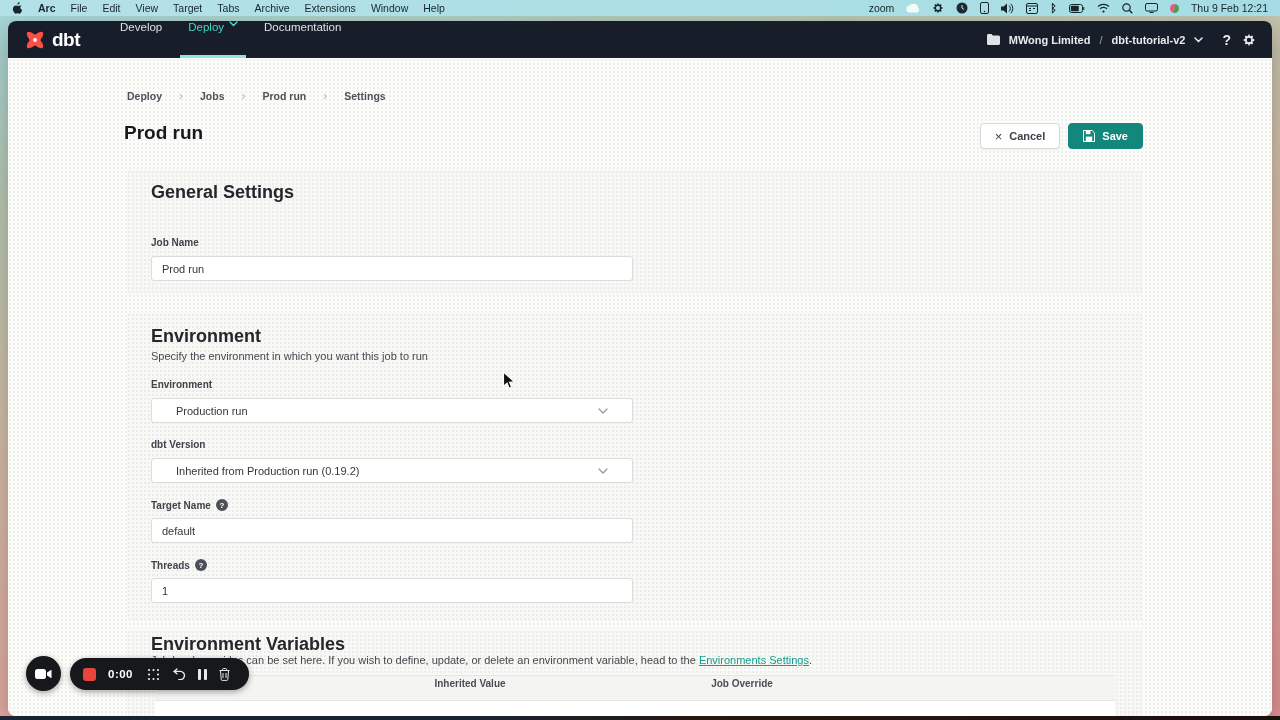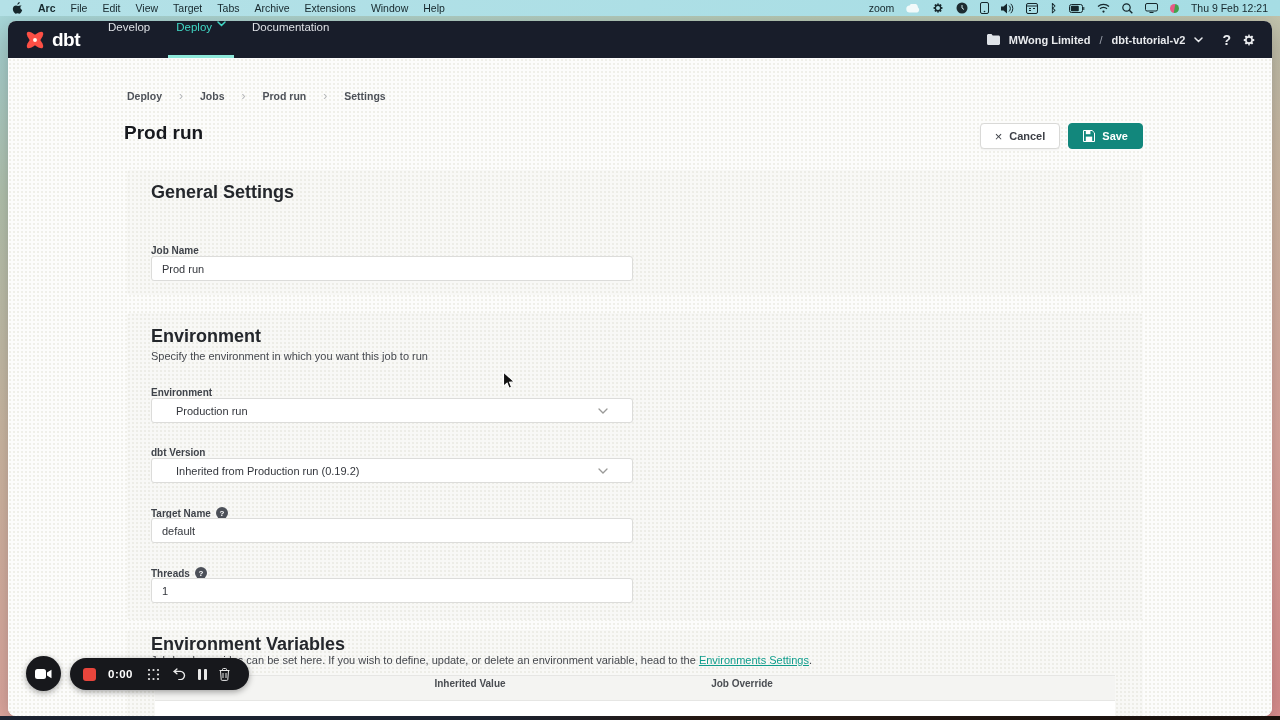--- a/index.html
+++ b/index.html
@@ -22,21 +22,21 @@
     background:linear-gradient(100deg,#e85a86 45%,#43a24c 55%); }
   .mb-time { white-space:nowrap; }
   .bt-glyph { font-size:11px; font-weight:700; }
 
   
   .window { position:absolute; left:8px; top:21px; width:1264px; height:695px;
     border-radius:8px; overflow:hidden; background:#fcfcfb;
     box-shadow:0 8px 28px rgba(20,20,30,.30); z-index:10; }
 
   
-  .appheader { position:relative; height:37px; background:#181d2a; display:flex; align-items:center; padding:0 16px; }
+  .appheader { position:relative; height:37px; background:#181d2a; display:flex; align-items:center; padding:0 16px;gap:12px; }
   .logo { display:flex; align-items:center; gap:6px; margin-right:28px; }
   .logo-text { color:#fff; font-weight:800; font-size:19px; letter-spacing:-.5px; }
   .nav { display:flex; gap:26px; height:37px; align-items:center; }
   .nav-item { position:relative; height:37px; display:flex; gap:5px;
     font-size:11.5px; font-weight:400; color:#dde0e5; cursor:pointer; }
   .nav-item.active { color:#41d9c6; }
   .nav-item.active::after { content:""; position:absolute; left:-8px; right:-8px; bottom:0; height:3px; background:#8de8da; }
   .appheader-right { margin-left:auto; display:flex; align-items:center; gap:9px; color:#e9ebee; font-size:11px; font-weight:700; }
   .acct-sep { color:#9aa0ab; font-weight:400; }
   .hdr-icon { display:inline-flex; align-items:center; color:#e9ebee; cursor:pointer; }
@@ -63,21 +63,21 @@
   .btn-save { background:#12877c; border:1px solid #12877c; color:#fff; }
 
   .card { position:absolute; left:119px; width:1016px; background-color:#f8f8f6; border-radius:4px;
     background-image:radial-gradient(rgba(186,186,160,.18) 1px, transparent 1px); background-size:4px 4px; }
   .card-1 { top:112px; height:125px; }
   .card-2 { top:255px; height:307px; }
   .card-3 { top:572px; height:150px; }
 
   .section-heading { position:absolute; left:24px; font-size:18px; font-weight:700; color:#24272c; }
   .section-desc { position:absolute; left:24px; font-size:11px; color:#45484e; }
-  .field-label { position:absolute; left:24px; font-size:10px; font-weight:700; color:#3f434a; display:flex; align-items:center; gap:5px;margin-top:8px; }
+  .field-label { position:absolute; left:24px; font-size:10px; font-weight:700; color:#3f434a; display:flex; align-items:center; gap:5px; }
   .help-circle { width:12px; height:12px; border-radius:50%; background:#4c5058; color:#fff;
     font-size:8px; font-weight:700; display:inline-flex; align-items:center; justify-content:center; cursor:pointer; }
 
   .text-input, .select { position:absolute; left:24px; width:482px; height:25px;
     background:#fff; border:1px solid #dcdcda; border-radius:3px; font-size:11px; color:#33363c; }
   .text-input { padding:0 10px; font-family:"Liberation Sans",sans-serif; outline:none; }
   .select { display:flex; align-items:center; justify-content:space-between; padding:0 24px; cursor:pointer; }
   .select .chev { color:#9a9a98; display:inline-flex; }
 
   .link { color:#0f9d8c; text-decoration:underline; cursor:pointer; }

